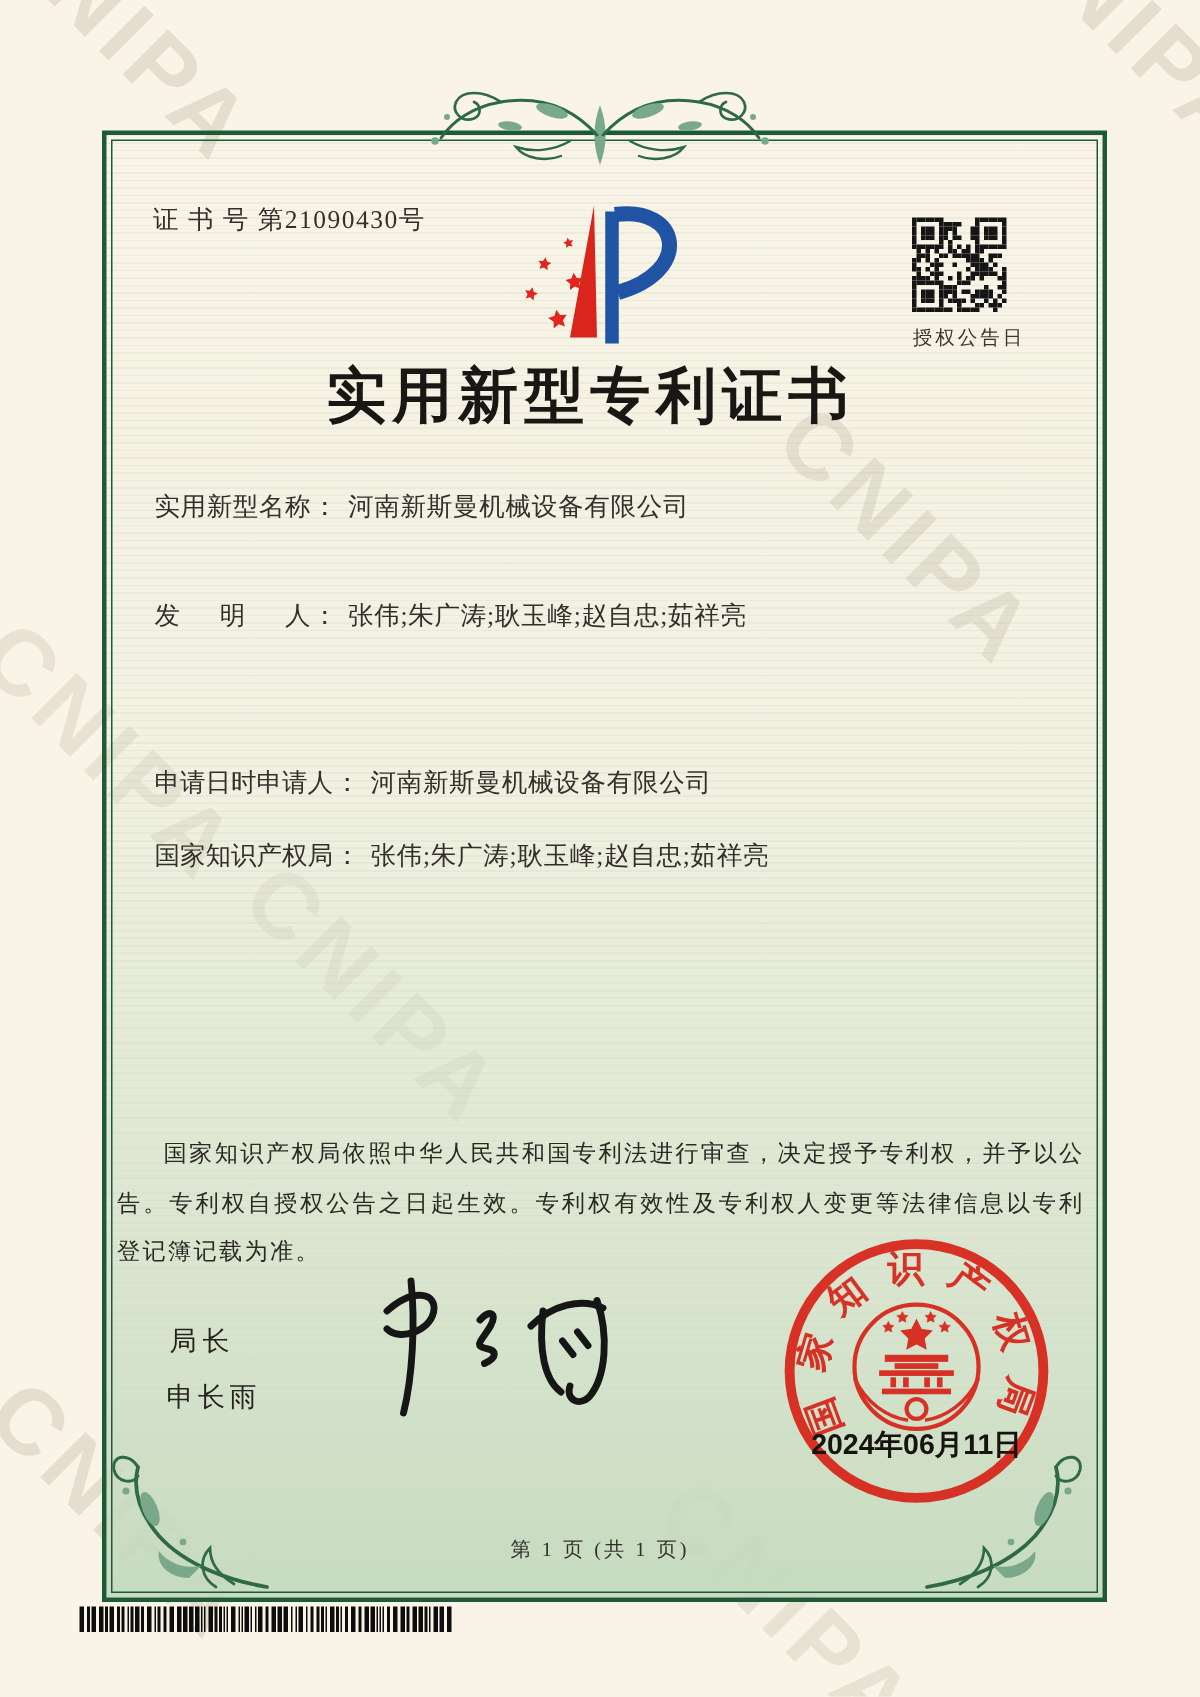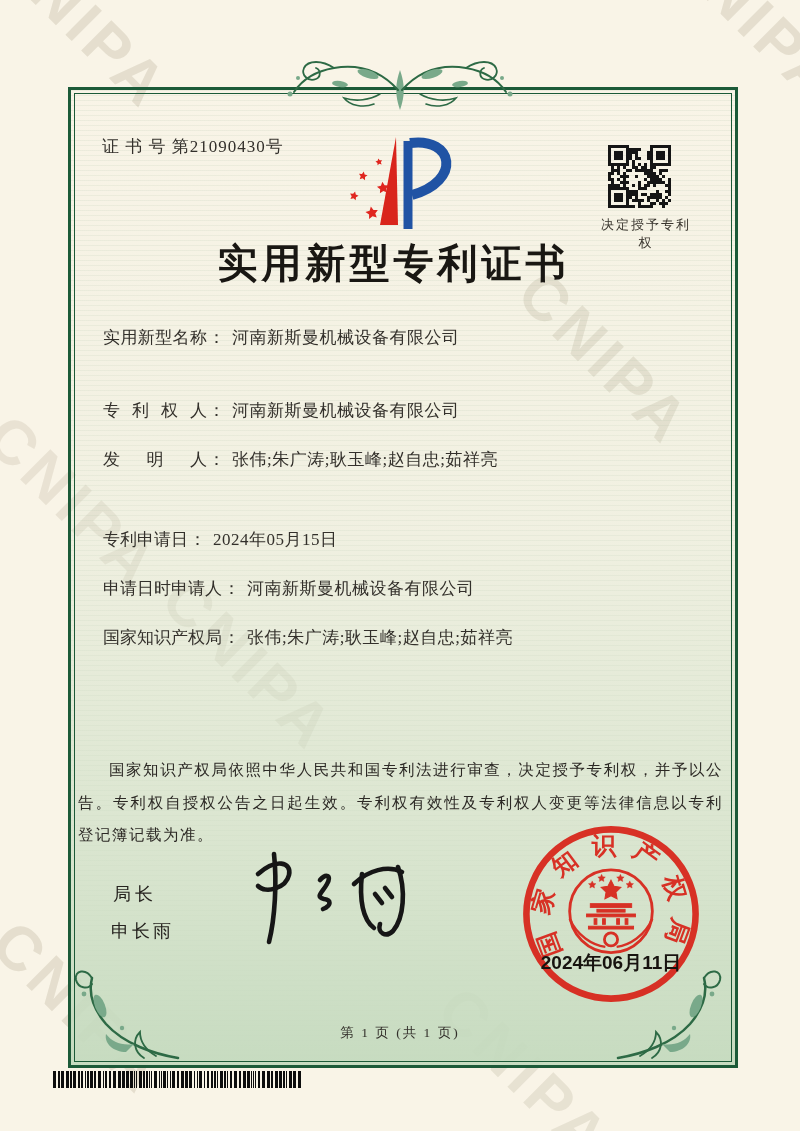--- a/index.html
+++ b/index.html
@@ -579,40 +579,34 @@
       <div class="qc"></div>
       <div class="qc"></div>
       <div class="qc"></div>
       <div class="qc" style="background: transparent;"></div>
       <div class="qc" style="background: transparent;"></div>
       <div class="qc" style="background: transparent;"></div>
       <div class="qc"></div>
       <div class="qc" style="background: transparent;"></div>
       <div class="qc" style="background: transparent;"></div>
     </div>
-  <div class="abs qr-caption">决定授予专利权</div>
+  <div class="abs qr-caption">授权公告日</div>
 
   <div class="abs title">实用新型专利证书</div>
 
   <div class="abs fields">
     <div class="frow gap-big">
       <span class="flabel j">实用新型名称</span><span class="fcolon">：</span><span class="fval">河南新斯曼机械设备有限公司</span>
-    </div>
-    <div class="frow">
-      <span class="flabel j">专利权人</span><span class="fcolon">：</span><span class="fval">河南新斯曼机械设备有限公司</span>
     </div>
     <div class="frow">
       <span class="flabel j">发明人</span><span class="fcolon">：</span><span class="fval">张伟;朱广涛;耿玉峰;赵自忠;茹祥亮</span>
     </div>
     <div class="frow two">
     </div>
     <div class="frow two">
-      <div class="fcol-l">
-        <span class="flabel">专利申请日</span><span class="fcolon">：</span><span class="fval">2024年05月15日</span>
-      </div>
     </div>
     <div class="frow">
       <span class="flabel">申请日时申请人</span><span class="fcolon">：</span><span class="fval">河南新斯曼机械设备有限公司</span>
     </div>
     <div class="frow">
       <span class="flabel">国家知识产权局</span><span class="fcolon">：</span><span class="fval">张伟;朱广涛;耿玉峰;赵自忠;茹祥亮</span>
     </div>
   </div>
 
   <p class="abs body-par">国家知识产权局依照中华人民共和国专利法进行审查，决定授予专利权，并予以公告。专利权自授权公告之日起生效。专利权有效性及专利权人变更等法律信息以专利登记簿记载为准。</p>

